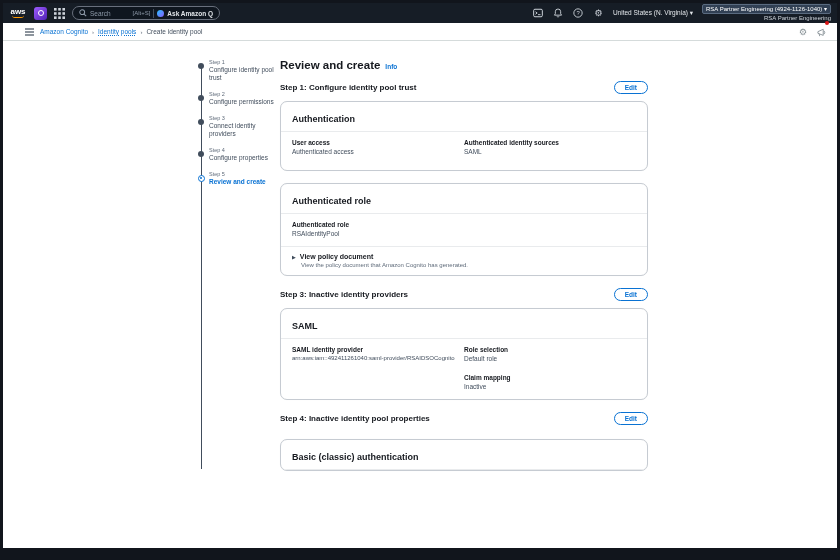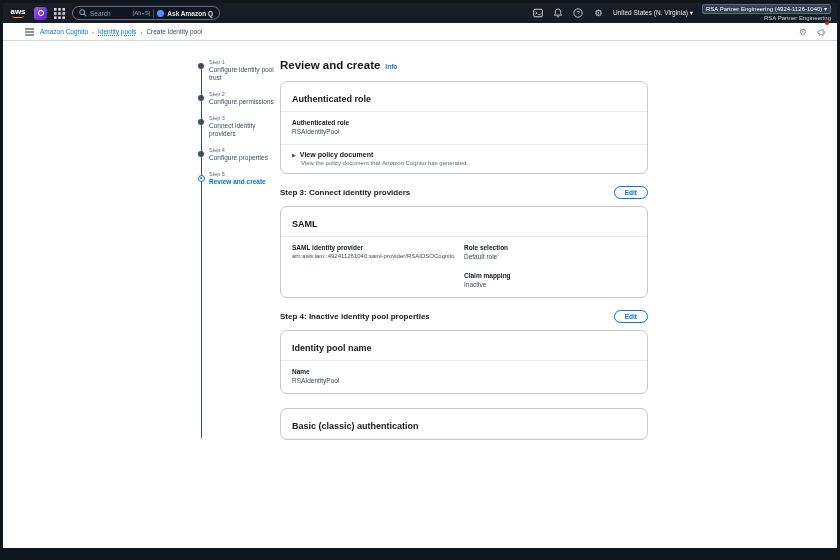--- a/index.html
+++ b/index.html
@@ -215,40 +215,57 @@
       </div>
     </div>
 
     <div class="main">
 
       <div class="titlerow">
         <span class="page-title">Review and create</span>
         <span class="info-link">Info</span>
       </div>
 
+      <div class="sec-head">
+        <span class="sec-title">Step 1: Configure identity pool trust</span>
+        <button class="btn-sec">Edit</button>
+      </div>
+      <div class="card">
+        <div class="card-h"><span class="h-txt">Authentication</span></div>
+        <div class="card-b cols2">
+          <div class="fld">
+            <div class="fld-l">User access</div>
+            <div class="fld-v">Authenticated access</div>
+          </div>
+          <div class="fld">
+            <div class="fld-l">Authenticated identity sources</div>
+            <div class="fld-v">SAML</div>
+          </div>
+        </div>
+      </div>
 
       <div class="card">
         <div class="card-h"><span class="h-txt">Authenticated role</span></div>
         <div class="card-b">
           <div class="fld">
             <div class="fld-l">Authenticated role</div>
             <div class="fld-v">RSAIdentityPool</div>
           </div>
         </div>
         <div class="expander">
           <div class="exp-title">
             <span class="exp-caret">▶</span>
             <span class="exp-txt">View policy document</span>
           </div>
           <div class="exp-desc">View the policy document that Amazon Cognito has generated.</div>
         </div>
       </div>
 
       <div class="sec-head">
-        <span class="sec-title">Step 3: Connect identity providers</span>
+        <span class="sec-title">Step 3: Inactive identity providers</span>
         <button class="btn-sec">Edit</button>
       </div>
       <div class="card">
         <div class="card-h"><span class="h-txt">SAML</span></div>
         <div class="card-b cols2">
           <div>
             <div class="fld">
               <div class="fld-l">SAML identity provider</div>
               <div class="fld-v mono">arn:aws:iam::492411261040:saml-provider/RSAIDSOCognito</div>
             </div>
@@ -263,29 +280,20 @@
               <div class="fld-v">Inactive</div>
             </div>
           </div>
         </div>
       </div>
 
       <div class="sec-head">
         <span class="sec-title">Step 4: Inactive identity pool properties</span>
         <button class="btn-sec">Edit</button>
       </div>
-      <div class="card">
-        <div class="card-h"><span class="h-txt">Identity pool name</span></div>
-        <div class="card-b">
-          <div class="fld">
-            <div class="fld-l">Name</div>
-            <div class="fld-v">RSAIdentityPool</div>
-          </div>
-        </div>
-      </div>
 
       <div class="card" style="margin-top:14px;">
         <div class="card-h"><span class="h-txt">Basic (classic) authentication</span></div>
 
       </div>
 
     </div>
   </div>
 </div>
 

